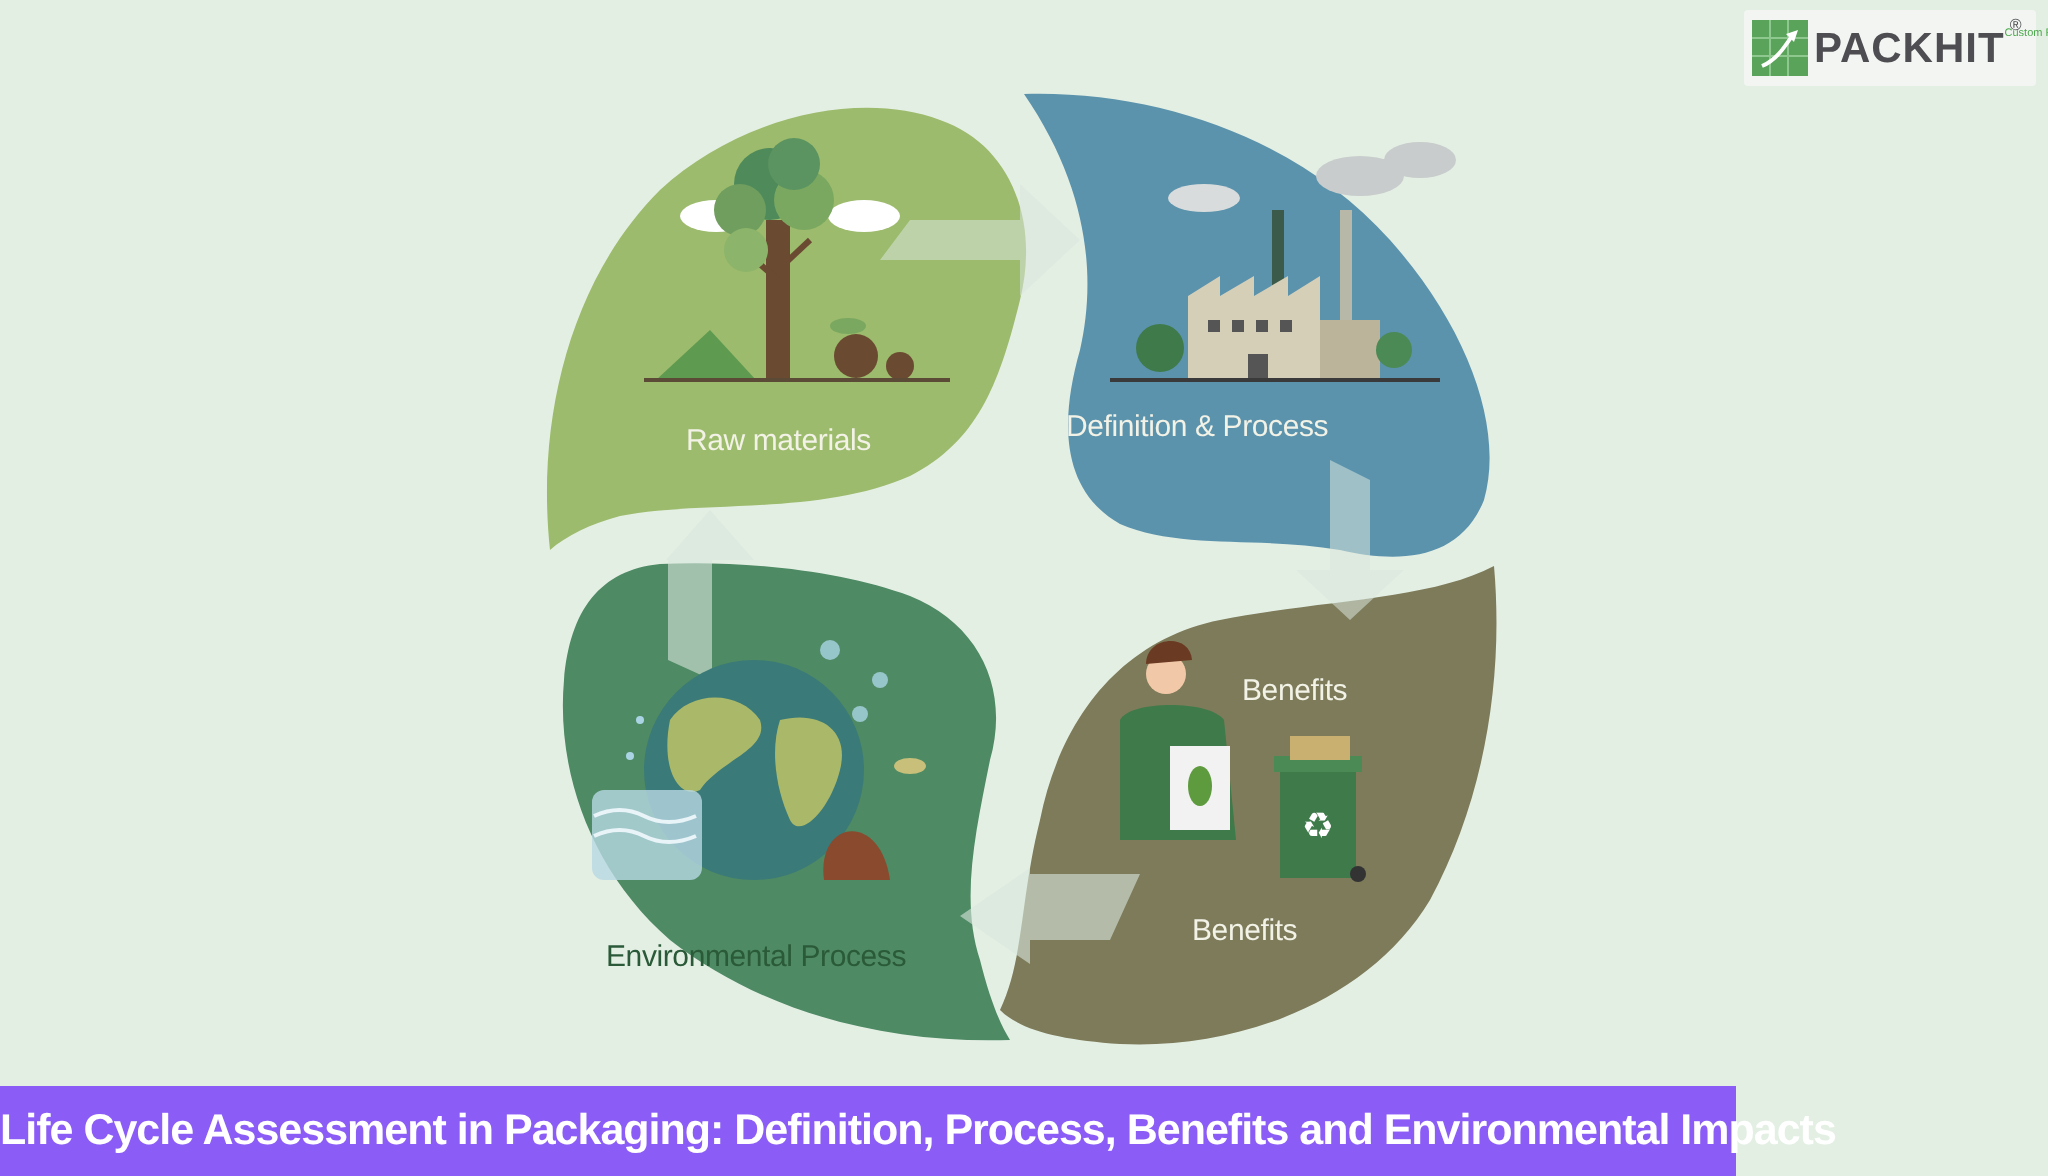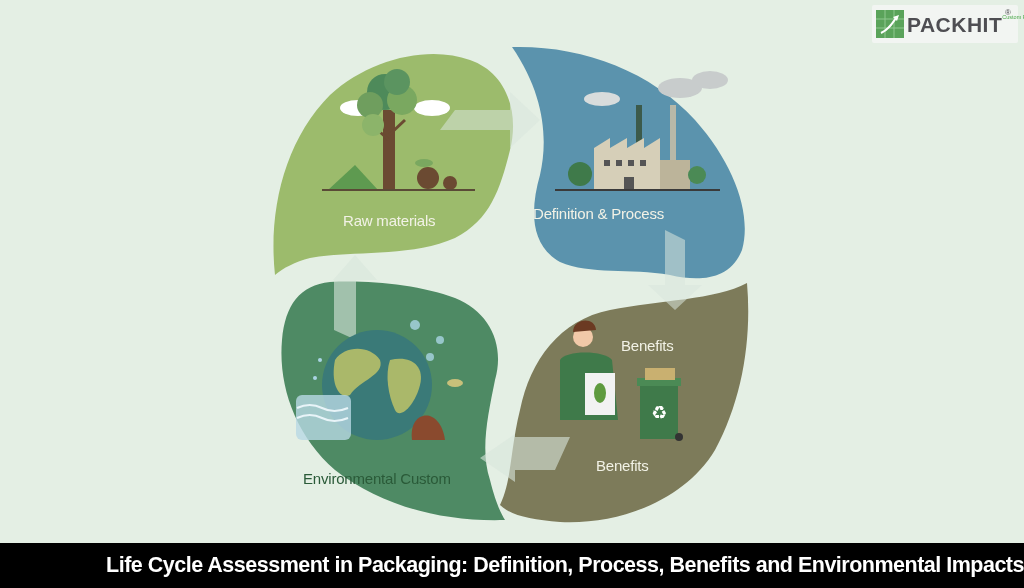--- a/index.html
+++ b/index.html
@@ -27,22 +27,22 @@
   .logo-reg { position: absolute; right: -9px; top: -5px; font-size: 8px; color: #4e4e52; font-weight: normal; }
   .logo-tag {
     font-family: "Liberation Sans", sans-serif; font-size: 5.5px; color: #4aa84a; margin-top: 1px; white-space: nowrap;
   }
   .label {
     position: absolute; font-family: Liberation Sans, sans-serif; font-size: 15px; color: #f2f2e6;
     white-space: nowrap; letter-spacing: -0.2px;
   }
   .label.dark { color: #2a5a38; }
   .footer {
-    position: absolute; left: 0; top: 543px; width: 1024px; height: 45px;
-    background: #000000; display: flex; align-items: center; justify-content: flex-end;
+    position: absolute; left: 0; top: 543px; width: 868px; height: 45px;
+    background: #8b5cf6; display: flex; align-items: center; justify-content: flex-start;
   }
   .footer-title {
     font-family: "Liberation Sans", sans-serif; font-weight: bold; font-size: 21.5px; color: #ffffff;
     letter-spacing: -0.5px; white-space: nowrap;
   }
 </style>
 </head>
 <body>
 
 <div class="canvas">
@@ -140,21 +140,21 @@
       <circle cx="430" cy="357" r="4" fill="#aad4e4" opacity="0.8"></circle>
       <circle cx="320" cy="360" r="2" fill="#aad4e4"></circle>
       <circle cx="315" cy="378" r="2" fill="#aad4e4"></circle>
     </g>
   </svg>
 
   <div class="label" style="left:343px; top:212px;">Raw materials</div>
   <div class="label" style="left:533px; top:205px;">Definition &amp; Process</div>
   <div class="label" style="left:621px; top:337px;">Benefits</div>
   <div class="label" style="left:596px; top:457px;">Benefits</div>
-  <div class="label dark" style="left:303px; top:470px;">Environmental Custom</div>
+  <div class="label dark" style="left:303px; top:470px;">Environmental Process</div>
 
   <div class="logo">
     <div class="logo-mark">
       <svg width="28" height="28" viewBox="0 0 28 28">
         <line x1="9" y1="0" x2="9" y2="28" stroke="#8fc88f" stroke-width="1"></line>
         <line x1="18" y1="0" x2="18" y2="28" stroke="#8fc88f" stroke-width="1"></line>
         <line x1="0" y1="9" x2="28" y2="9" stroke="#8fc88f" stroke-width="1"></line>
         <line x1="0" y1="18" x2="28" y2="18" stroke="#8fc88f" stroke-width="1"></line>
         <path d="M5,23 C12,20 16,14 20,8" stroke="#ffffff" stroke-width="2" fill="none"></path>
         <polygon points="17,7 23,5 21,11" fill="#ffffff"></polygon>

